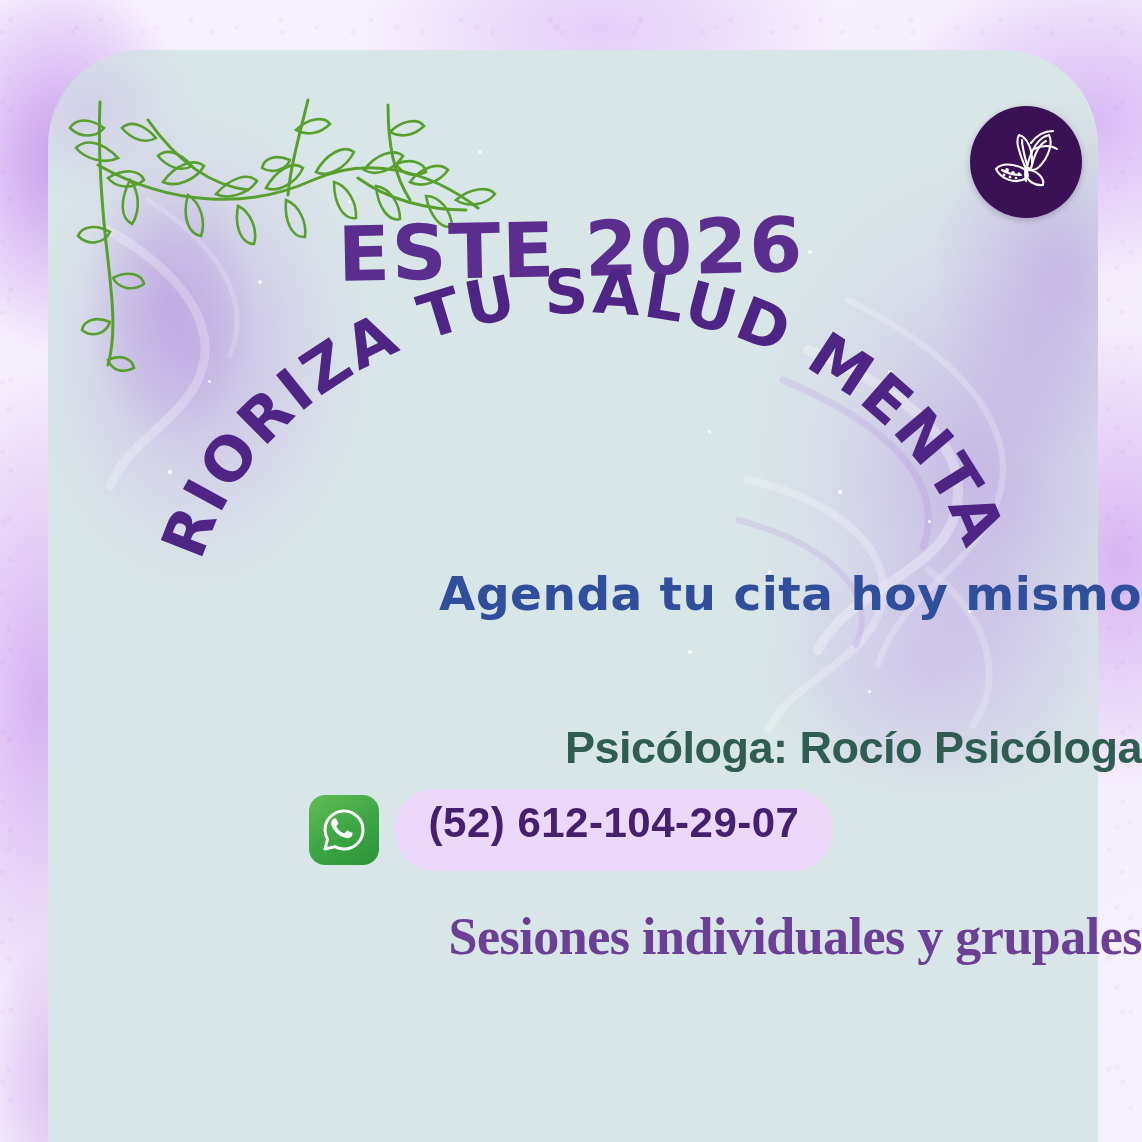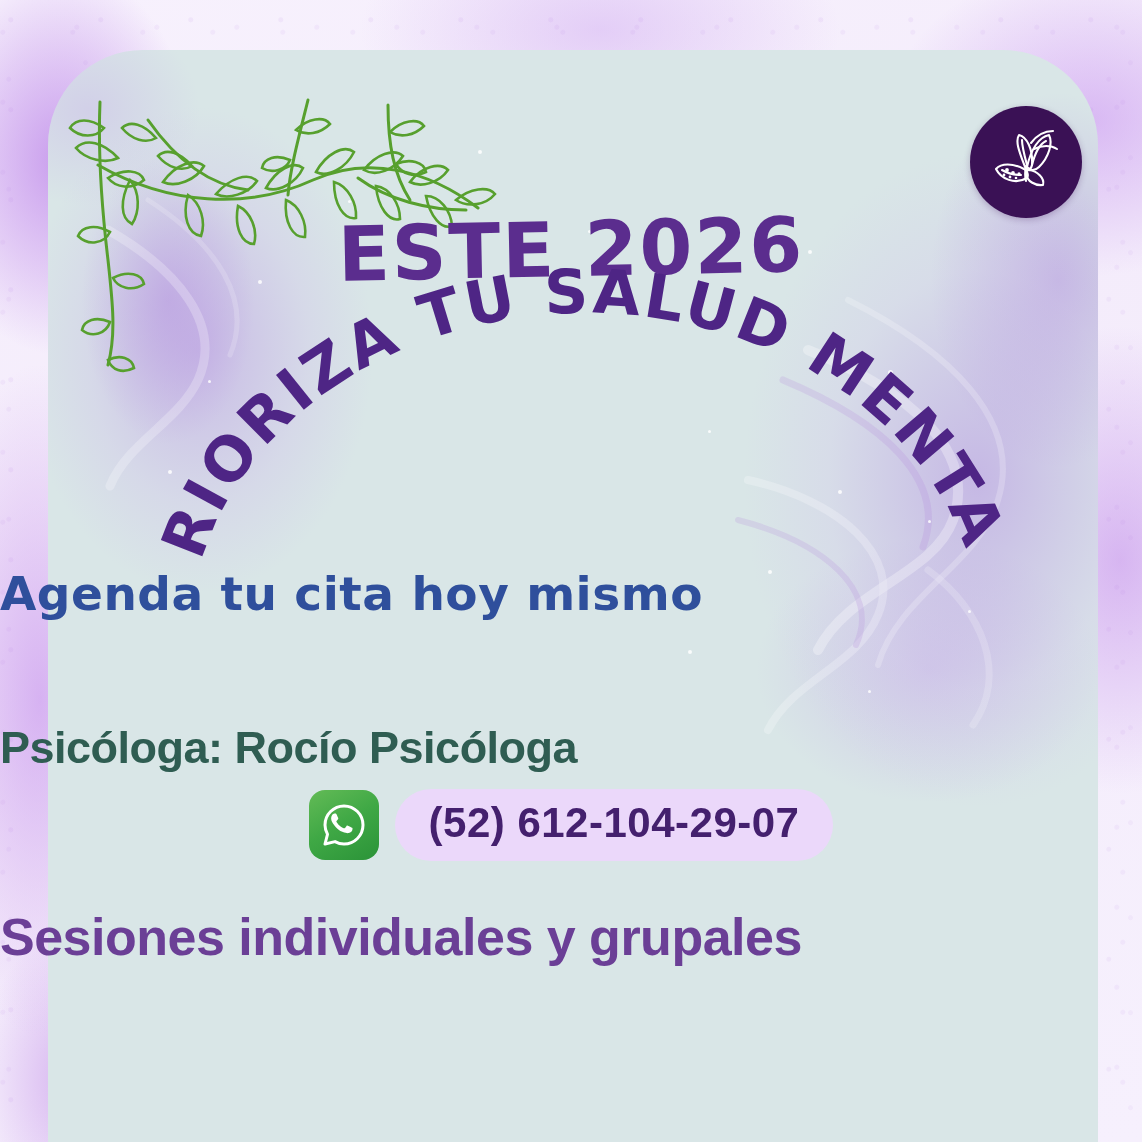--- a/index.html
+++ b/index.html
@@ -78,21 +78,21 @@
   }
   
   #arc-wrap{position:absolute;left:0;top:250px;width:1142px;height:320px;}
   #arc-wrap text{
     font-family:"DejaVu Sans", sans-serif;
     font-weight:700;font-size:61px;letter-spacing:3px;
     fill:#4e2585;
   }
 
   
-  .line{position:absolute;left:0;right:0;text-align:left;}
+  .line{position:absolute;left:0;right:0;text-align:right;}
   #cta{
     top:566px;font-family:"DejaVu Sans", sans-serif;font-weight:700;
     font-size:47px;color:#2f4f9c;letter-spacing:.5px;
   }
   #psy{
     top:722px;font-family:"Liberation Sans", sans-serif;font-weight:700;
     font-size:45px;color:#2f5d52;letter-spacing:-.5px;
   }
 
   
@@ -100,28 +100,28 @@
     position:absolute;top:789px;left:0;right:0;
     display:flex;align-items:center;justify-content:center;gap:16px;
   }
   #wa-icon{
     width:70px;height:70px;border-radius:16px;
     background:linear-gradient(150deg,#63bb56 0%,#3fa845 48%,#2b9338 100%);
     display:flex;align-items:center;justify-content:center;flex:0 0 auto;
   }
   #phone-pill{
     background:#ebd8fa;border-radius:40px;
-    padding:10px 34px 14px 34px;
+    padding:10px 34px 24px 34px;
     font-family:"Liberation Sans", sans-serif;font-weight:700;
     font-size:42px;color:#44206e;letter-spacing:.5px;
     white-space:nowrap;
   }
 
   #sessions{
-    top:907px;font-family:Liberation Sans, sans-serif;font-weight:700;
+    top:907px;font-family:Liberation Serif, serif;font-weight:700;
     font-size:52px;color:#6b3f96;letter-spacing:-.5px;
   }
 </style>
 </head>
 <body>
 
 <div id="poster">
 
   <div id="grain"></div>
 

